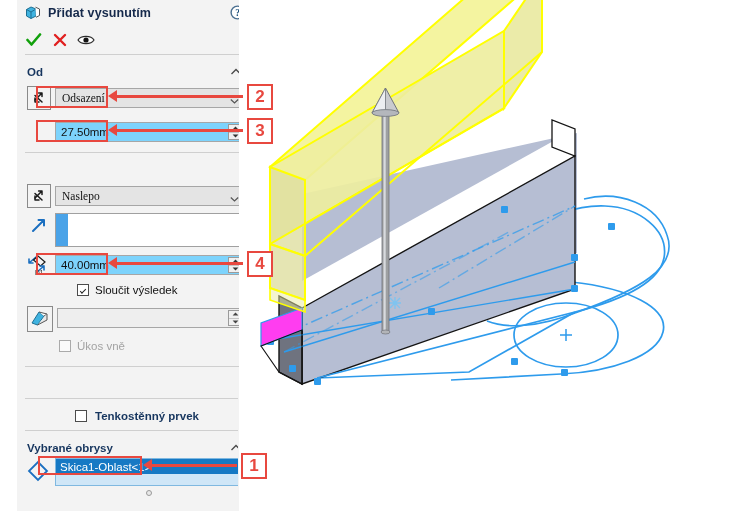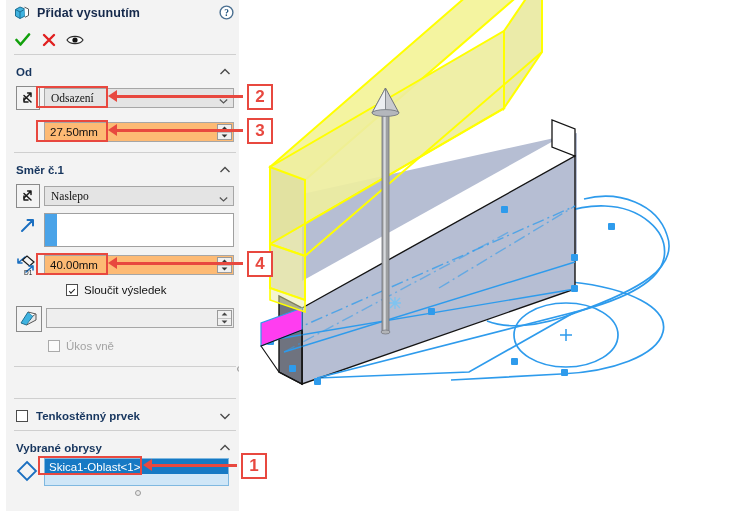--- a/index.html
+++ b/index.html
@@ -13,21 +13,21 @@
     position: relative;
     overflow: hidden;
     font-family: "Liberation Sans", sans-serif;
     font-size: 11.5px;
     color: #1b1b1b;
   }
 
   
   #pm-panel {
     position: absolute;
-    left: 6px; top: 0;
+    left: 17px; top: 0;
     width: 238px;
     height: 511px;
     background: #f3f3f3;
     border-right: 2px solid #0ea5e9;
     box-sizing: border-box;
     overflow: hidden;
   }
 
   .pm-title {
     position: absolute;
@@ -136,21 +136,21 @@
   }
   .combo-arrow {
     position: absolute;
     right: 5px; top: 6px;
     width: 9px; height: 7px;
   }
 
   .spin {
     position: absolute;
     height: 20px;
-    background: #fdba74;
+    background: #7dd3fc;
     border: 1px solid #a6a6a6;
     box-sizing: border-box;
     display: flex; align-items: center;
   }
   .spin.disabled { background: #eeeeee; }
   .spin-text {
     margin-left: 5px;
     font-size: 11.5px;
     color: #111;
   }
@@ -374,28 +374,20 @@
           <svg width="7" height="4" viewBox="0 0 7 4">
               <path d="M3.5 3.5 L0.6 0.5 L6.4 0.5 Z" fill="#333"></path>
             </svg>
         </span>
       </span>
     </div>
   </div>
 
   <div class="pm-sep" style="top:152px;"></div>
 
-  <div class="grp-head" style="top:160px;">
-    <div class="grp-title">Směr č.1</div>
-    <div class="grp-chev">
-      <svg width="12" height="12" viewBox="0 0 12 12">
-          <path d="M1.5 8 L6 3.5 L10.5 8" fill="none" stroke="#4a4a4a" stroke-width="1.4"></path>
-        </svg>
-    </div>
-  </div>
 
   <div class="row" style="top:184px; height:26px;">
     <div class="mini-icon-btn" style="left:10px; top:0;">
       <svg width="18" height="18" viewBox="0 0 18 18">
         <path d="M5 11 L12 4 M12 4 L8.6 4 M12 4 L12 7.4" fill="none" stroke="#1b1b1b" stroke-width="1.5" stroke-linecap="round"></path>
         <path d="M12 13 L5 6.5 M5 13 L9 13 M5 13 L5 9" fill="none" stroke="#1b1b1b" stroke-width="1.5" stroke-linecap="round"></path>
       </svg>
     </div>
     <div class="combo" style="left:38px; top:2px; width:190px;">
       <span class="combo-text">Naslepo</span>
@@ -478,21 +470,21 @@
   <div class="cbrow" style="left:42px; top:340px;">
     <span class="cbbox dis"></span>
     <span class="cblabel dis">Úkos vně</span>
   </div>
 
   <div class="pm-sep" style="top:366px;"></div>
 
 
   <div class="pm-sep" style="top:398px;"></div>
 
-  <div class="grp-head" style="top:406px;">
+  <div class="grp-head" style="top:406px;margin-left:48px;">
     <span class="grp-cb"></span>
     <div class="grp-title">Tenkostěnný prvek</div>
     <div class="grp-chev">
       <svg width="12" height="12" viewBox="0 0 12 12">
           <path d="M1.5 4 L6 8.5 L10.5 4" fill="none" stroke="#4a4a4a" stroke-width="1.4"></path>
         </svg>
     </div>
   </div>
 
   <div class="pm-sep" style="top:430px;"></div>

